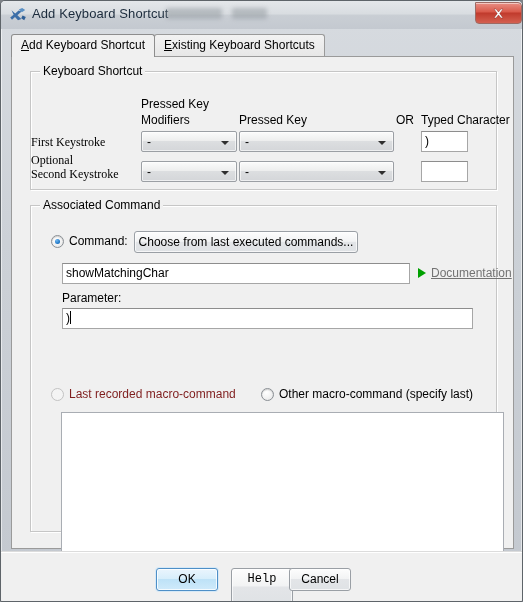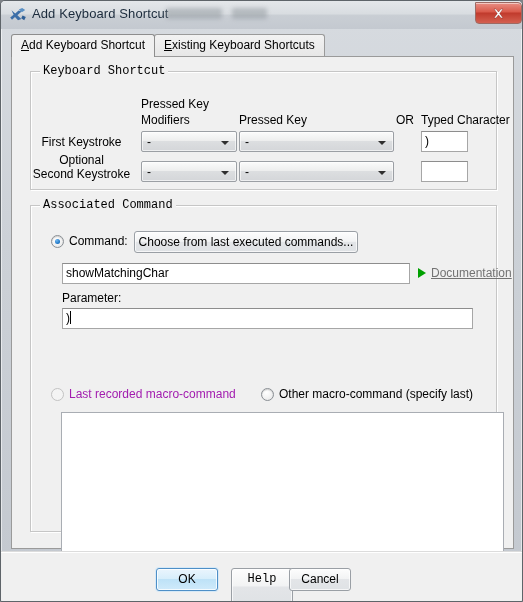--- a/index.html
+++ b/index.html
@@ -132,36 +132,35 @@
     background: transparent;
   }
   .group-title {
     position: absolute;
     top: -8px; left: 9px;
     background: #f0f0f0;
     padding: 0 3px;
     font-size: 12px;
     color: #000;
     white-space: nowrap;
-    font-family: Liberation Mono, monospace;
   }
 
   #group-shortcut { left: 18px; top: 14px; width: 467px; height: 119px; }
   #group-command  { left: 18px; top: 148px; width: 467px; height: 327px; }
 
   
   .lbl {
     position: absolute;
     font-size: 12px;
     color: #000;
     white-space: nowrap;
   }
-  .lbl.right { text-align: center; }
+  .lbl.right { text-align: left; font-family: Liberation Serif, serif; }
   .lbl.italic { }
-  .lbl.disabled { color: #a21caf; }
+  .lbl.disabled { color: #7f1d1d; }
 
   
   .combo {
     position: absolute;
     box-sizing: border-box;
     height: 21px;
     border: 1px solid #9b9fa4;
     border-radius: 2px;
     background: linear-gradient(to bottom, #fbfbfb 0%, #eceded 48%, #dcdee0 50%, #d4d6d9 100%);
     box-shadow: inset 0 0 0 1px rgba(255,255,255,0.6);

